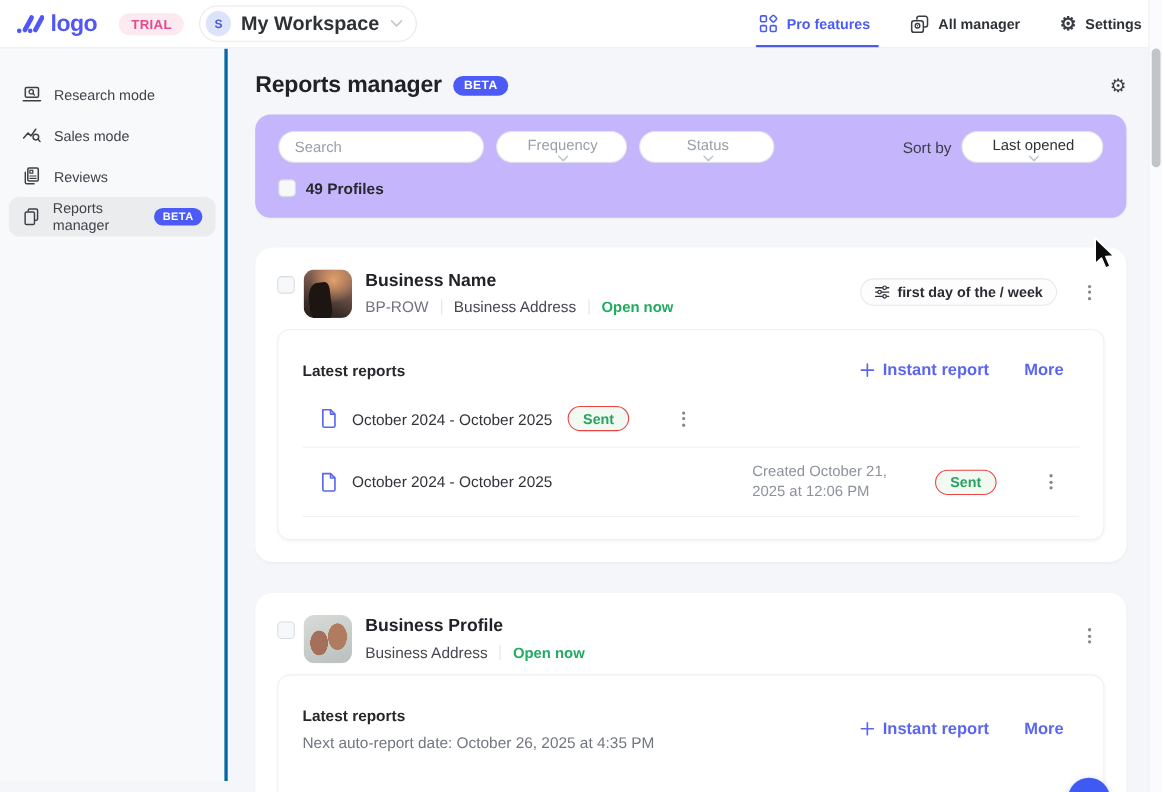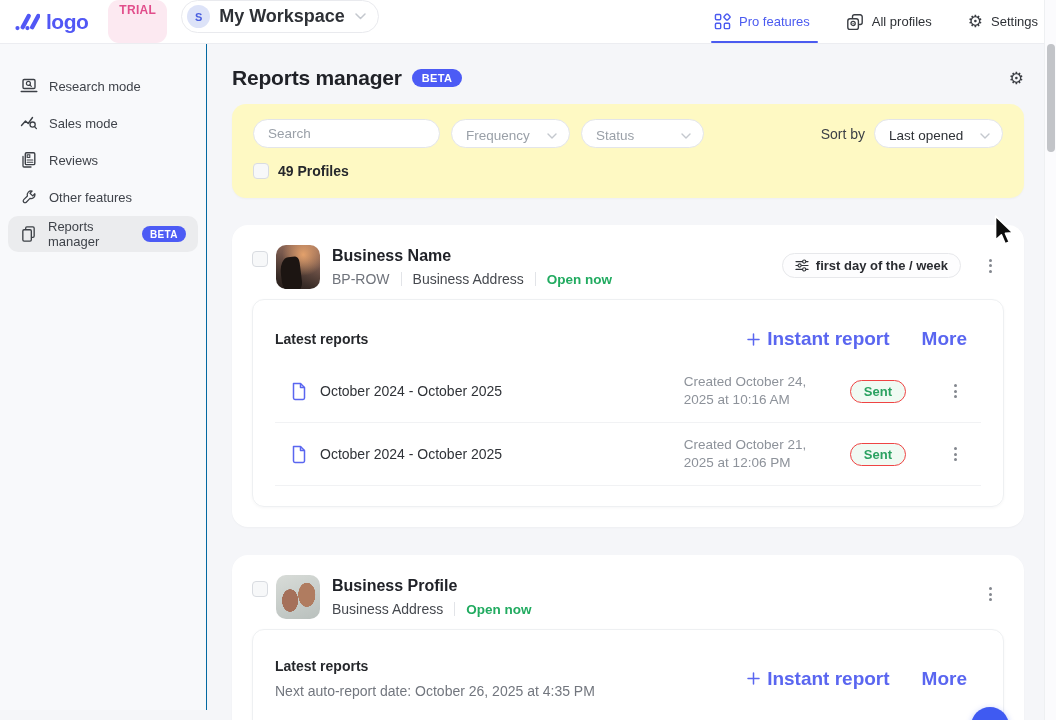--- a/index.html
+++ b/index.html
@@ -8,52 +8,52 @@
     font-family:"Liberation Sans", sans-serif;
     background:#f5f6f9; color:#26282c; position:relative;
   }
   
   .topbar {
     position:absolute; top:0; left:0; width:1056px; height:44px;
     background:#fff; border-bottom:1px solid #ecedf1;
     display:flex; align-items:center; justify-content:space-between;
     padding:0 18px 0 14px; z-index:10;
   }
-  .topbar-left { display:flex; height:100%; }
+  .topbar-left { display:flex; align-items:center; height:100%; }
   .logo-wrap { display:flex; align-items:center; gap:6px; }
   .logo-text { font-size:21px; font-weight:800; color:#5157f5; letter-spacing:-0.5px; }
   .trial-badge {
     margin-left:20px; background:#fce9f1; color:#e14d8b; font-size:12px; font-weight:700;
     padding:3px 11px; border-radius:11px; letter-spacing:0.3px;
   }
   .workspace {
     margin-left:14px; width:198px; height:33px; border:1px solid #e9eaee; border-radius:17px;
     display:flex; align-items:center; padding:0 12px 0 5px; background:#fff;
   }
   .ws-avatar {
     width:23px; height:23px; border-radius:50%; background:#dde3f8; color:#4a5fe0;
     font-size:11px; font-weight:700; display:flex; align-items:center; justify-content:center;
   }
   .ws-name { margin-left:9px; font-size:18px; font-weight:600; color:#2e3136; }
   .ws-chevron { margin-left:auto; display:flex; }
-  .topbar-right { display:flex; align-items:center; gap:36px; height:100%; }
+  .topbar-right { display:flex; align-items:center; gap:36px; height:100%;font-weight:bold; }
   .nav-item {
     display:flex; align-items:center; gap:8px; height:100%; position:relative;
     font-size:13px; color:#2e3136; cursor:default;
   }
   .nav-item .nav-icon { display:flex; }
   .nav-item.active { color:#4b5bf0; }
   .nav-item.active::after {
     content:""; position:absolute; left:-3px; right:-8px; bottom:0; height:2.5px;
     background:#4b5bf0; border-radius:2px;
   }
   
   .sidebar {
     position:absolute; top:44px; left:0; bottom:10px; width:207px;
-    background:#f8f9fb; border-right:1px solid #0369a1; padding:24px 8px 0; z-index:5;
+    background:#f8f9fb; border-right:3px solid #0369a1; padding:24px 8px 0; z-index:5;
   }
   .side-item {
     height:36px; margin-bottom:1px; display:flex; align-items:center; gap:11px;
     padding:0 12px; border-radius:10px; font-size:13px; color:#3f434a; font-weight:500;
   }
   .side-item.active { background:#ebecee; }
   .side-icon { display:flex; width:18px; justify-content:center; }
   .beta-pill {
     background:#4c5bf5; color:#fff; font-size:10px; font-weight:700; letter-spacing:0.4px;
     padding:2.5px 8px; border-radius:9px; margin-left:6px;
@@ -65,34 +65,34 @@
   }
   .page-header { margin-top:22px; display:flex; align-items:center; }
   .page-title { font-size:21px; font-weight:800; color:#202228; letter-spacing:-0.2px; }
   .title-beta {
     background:#4c5bf5; color:#fff; font-size:11px; font-weight:700; letter-spacing:0.4px;
     padding:3px 10px; border-radius:11px; margin-left:10px;
   }
   .header-gear { margin-left:auto; font-size:17px; color:#3b3e44; line-height:1; }
   
   .filter-card {
-    margin-top:14px; background:#fef9c3; border-radius:14px; padding:15px 21px 19px;
+    margin-top:14px; background:#c4b5fd; border-radius:14px; padding:15px 21px 19px;
     box-shadow:0 1px 2px rgba(16,24,40,0.03);
   }
   .filter-row { display:flex; align-items:center; gap:11px; }
   .search-input {
     width:187px; height:29px; border:1px solid #e3e5e9; border-radius:15px;
     padding:0 14px; font-size:13.5px; color:#3c4046; outline:none; background:#fff;
     font-family:"Liberation Sans", sans-serif;
   }
   .search-input::placeholder { color:#9aa0a8; }
   .select-pill {
     height:29px; border:1px solid #e3e5e9; border-radius:15px; background:#fff;
     display:flex; align-items:center; justify-content:space-between; padding:4px 12px 0 14px;
-    font-size:13.5px; color:#9aa0a8;
+    font-size:13.5px; color:#9aa0a8;flex-direction:column;
   }
   .select-pill.value { color:#2e3136; }
   .sort-group { margin-left:auto; display:flex; align-items:center; gap:9px; }
   .sort-label { font-size:14px; color:#3c4046; }
   .checkbox {
     width:16px; height:16px; border:1px solid #d9dce1; border-radius:4px; background:#f7f8f9;
     flex:none;
   }
   .profiles-row { display:flex; align-items:center; gap:9px; margin-top:15px; }
   .profiles-label { font-size:14px; font-weight:700; color:#26282c; }
@@ -141,21 +141,21 @@
   
   .inner-card {
     margin-top:10px; border:1px solid #eef0f2; border-radius:12px;
     box-shadow:0 1px 3px rgba(16,24,40,0.04); padding:28px 22px 2px;
   }
   .inner-head { display:flex; align-items:center; }
   .inner-head-left { }
   .inner-title { font-size:14px; font-weight:800; color:#26282c; }
   .next-date { margin-top:9px; font-size:14px; color:#72767e; }
   .inner-actions { margin-left:auto; display:flex; align-items:center; gap:32px; padding-right:14px; }
-  .link-action { display:flex; align-items:center; gap:7px; color:#5a66f0; font-size:19px; font-weight:600; }
+  .link-action { display:flex; align-items:center; gap:7px; color:#5a66f0; font-size:15px; font-weight:600; }
   .rows { margin-top:10px; }
   .report-row {
     display:flex; align-items:center; padding:13px 0 13px 16px;
     border-bottom:1px solid #f1f2f4; min-height:52px;
   }
   .doc-icon { display:flex; flex:none; }
   .report-title { margin-left:13px; font-size:14px; color:#303338; }
   .created-col { margin-left:auto; width:152px; font-size:13.5px; color:#8d929a; line-height:18px; }
   .sent-badge {
     margin-left:14px; background:#f0faf3; border:1px solid #ef4444; color:#2aa160;
@@ -219,21 +219,21 @@
     </div>
     <div class="nav-item">
       <span class="nav-icon">
         <svg width="18" height="18" viewBox="0 0 18 18" fill="none">
           <path d="M6.5 4.5 L6.5 3.8 A2 2 0 0 1 8.5 1.8 L14.2 1.8 A2 2 0 0 1 16.2 3.8 L16.2 9.5 A2 2 0 0 1 14.2 11.5 L13.5 11.5" stroke="#3a3d43" stroke-width="1.4" stroke-linecap="round"></path>
           <rect x="1.8" y="5.8" width="10.6" height="10.6" rx="2.2" stroke="#3a3d43" stroke-width="1.4" fill="#fff"></rect>
           <circle cx="7.1" cy="10.4" r="2.1" stroke="#3a3d43" stroke-width="1.3"></circle>
           <circle cx="7.1" cy="10.4" r="0.6" fill="#3a3d43"></circle>
         </svg>
       </span>
-      <span>All profiles</span>
+      <span>All manager</span>
     </div>
     <div class="nav-item">
       <span class="nav-icon" style="font-size:17px; color:#3a3d43; line-height:1;">⚙</span>
       <span>Settings</span>
     </div>
   </nav>
 </header>
 
 <aside class="sidebar">
   <div class="side-item">
@@ -260,28 +260,20 @@
   <div class="side-item">
     <span class="side-icon">
       <svg width="18" height="18" viewBox="0 0 18 18" fill="none">
         <path d="M3 5.5 L3 15 A1 1 0 0 0 4 16 L11 16" stroke="#3c4046" stroke-width="1.3" stroke-linecap="round"></path>
         <rect x="5.3" y="1.8" width="9.5" height="11.8" rx="1.2" stroke="#3c4046" stroke-width="1.4" fill="#f8f9fb"></rect>
         <rect x="7.2" y="3.8" width="2.6" height="2.6" stroke="#3c4046" stroke-width="1.1"></rect>
         <path d="M7.2 9 L12.8 9 M7.2 11.2 L12.8 11.2" stroke="#3c4046" stroke-width="1.1" stroke-linecap="round"></path>
       </svg>
     </span>
     <span>Reviews</span>
-  </div>
-  <div class="side-item">
-    <span class="side-icon">
-      <svg width="17" height="17" viewBox="0 0 18 18" fill="none">
-        <path d="M14.8 6.1 a4.1 4.1 0 0 1 -5.3 3.9 L5.6 14 a1.9 1.9 0 1 1 -2.7 -2.7 L6.8 7.4 a4.1 4.1 0 0 1 5-5.2 L9.5 4.5 L12.4 7.3 L14.6 5 c0.13 0.35 0.2 0.72 0.2 1.1z" stroke="#3c4046" stroke-width="1.3" stroke-linejoin="round"></path>
-      </svg>
-    </span>
-    <span>Other features</span>
   </div>
   <div class="side-item active">
     <span class="side-icon">
       <svg width="17" height="18" viewBox="0 0 18 18" fill="none">
         <path d="M6 3.5 L6 2.8 A1.3 1.3 0 0 1 7.3 1.5 L13.7 1.5 A1.3 1.3 0 0 1 15 2.8 L15 11.2 A1.3 1.3 0 0 1 13.7 12.5 L13 12.5" stroke="#3c4046" stroke-width="1.4" stroke-linecap="round"></path>
         <rect x="3" y="4.5" width="9" height="12" rx="1.3" stroke="#3c4046" stroke-width="1.4" fill="#ebecee"></rect>
       </svg>
     </span>
     <span>Reports manager</span>
     <span class="beta-pill">BETA</span>
@@ -388,24 +380,20 @@
       </div>
       <div class="rows">
         <div class="report-row">
           <span class="doc-icon">
             <svg width="16" height="19" viewBox="0 0 16 19" fill="none">
               <path d="M2.5 1.5 H9.5 L13.5 5.5 V16 A1.4 1.4 0 0 1 12.1 17.4 H3.9 A1.4 1.4 0 0 1 2.5 16 Z" stroke="#5a66f0" stroke-width="1.5" stroke-linejoin="round"></path>
               <path d="M9.5 1.5 V5.5 H13.5" stroke="#5a66f0" stroke-width="1.5" stroke-linejoin="round"></path>
             </svg>
           </span>
           <span class="report-title">October 2024 - October 2025</span>
-          <span class="created-col">
-            <span>Created October 24,</span><br>
-            <span>2025 at 10:16 AM</span>
-          </span>
           <span class="sent-badge">Sent</span>
           <span class="kebab">
               <i></i>
               <i></i>
               <i></i>
             </span>
         </div>
         <div class="report-row">
           <span class="doc-icon">
             <svg width="16" height="19" viewBox="0 0 16 19" fill="none">

